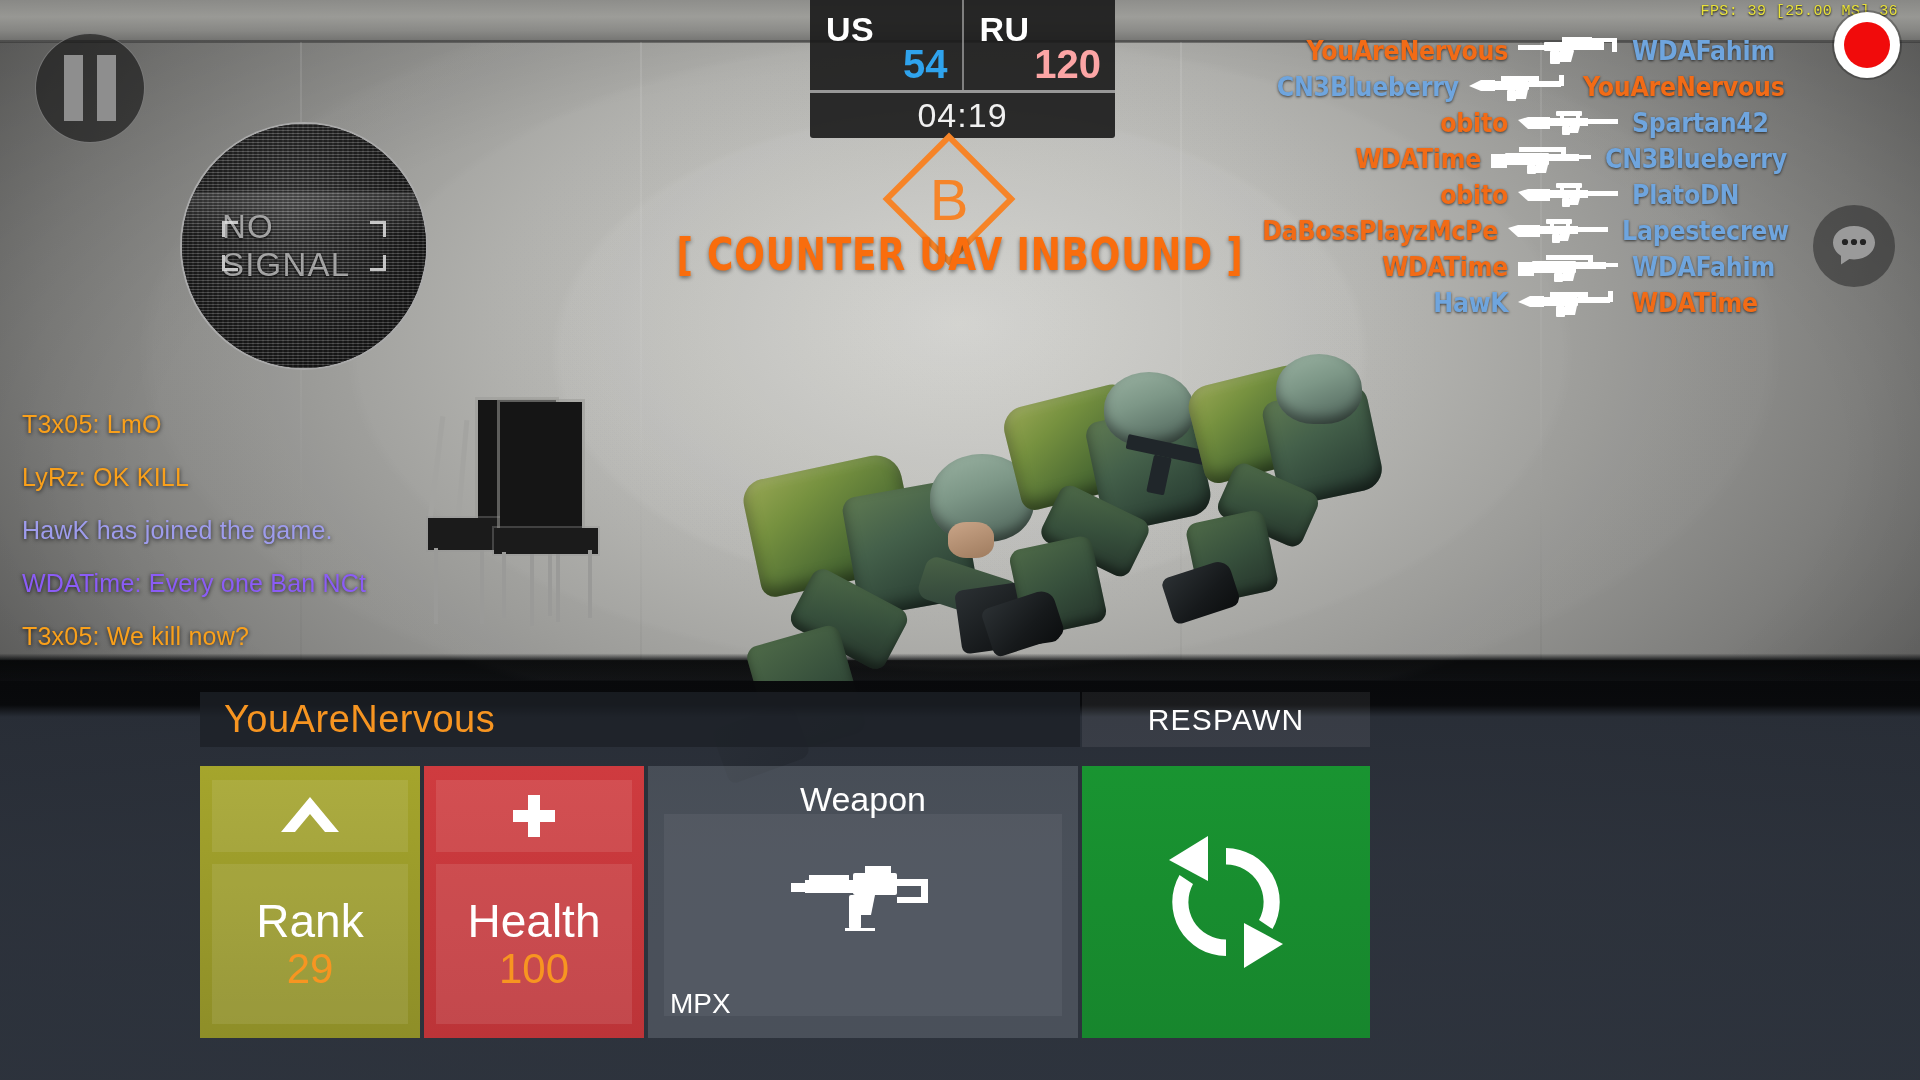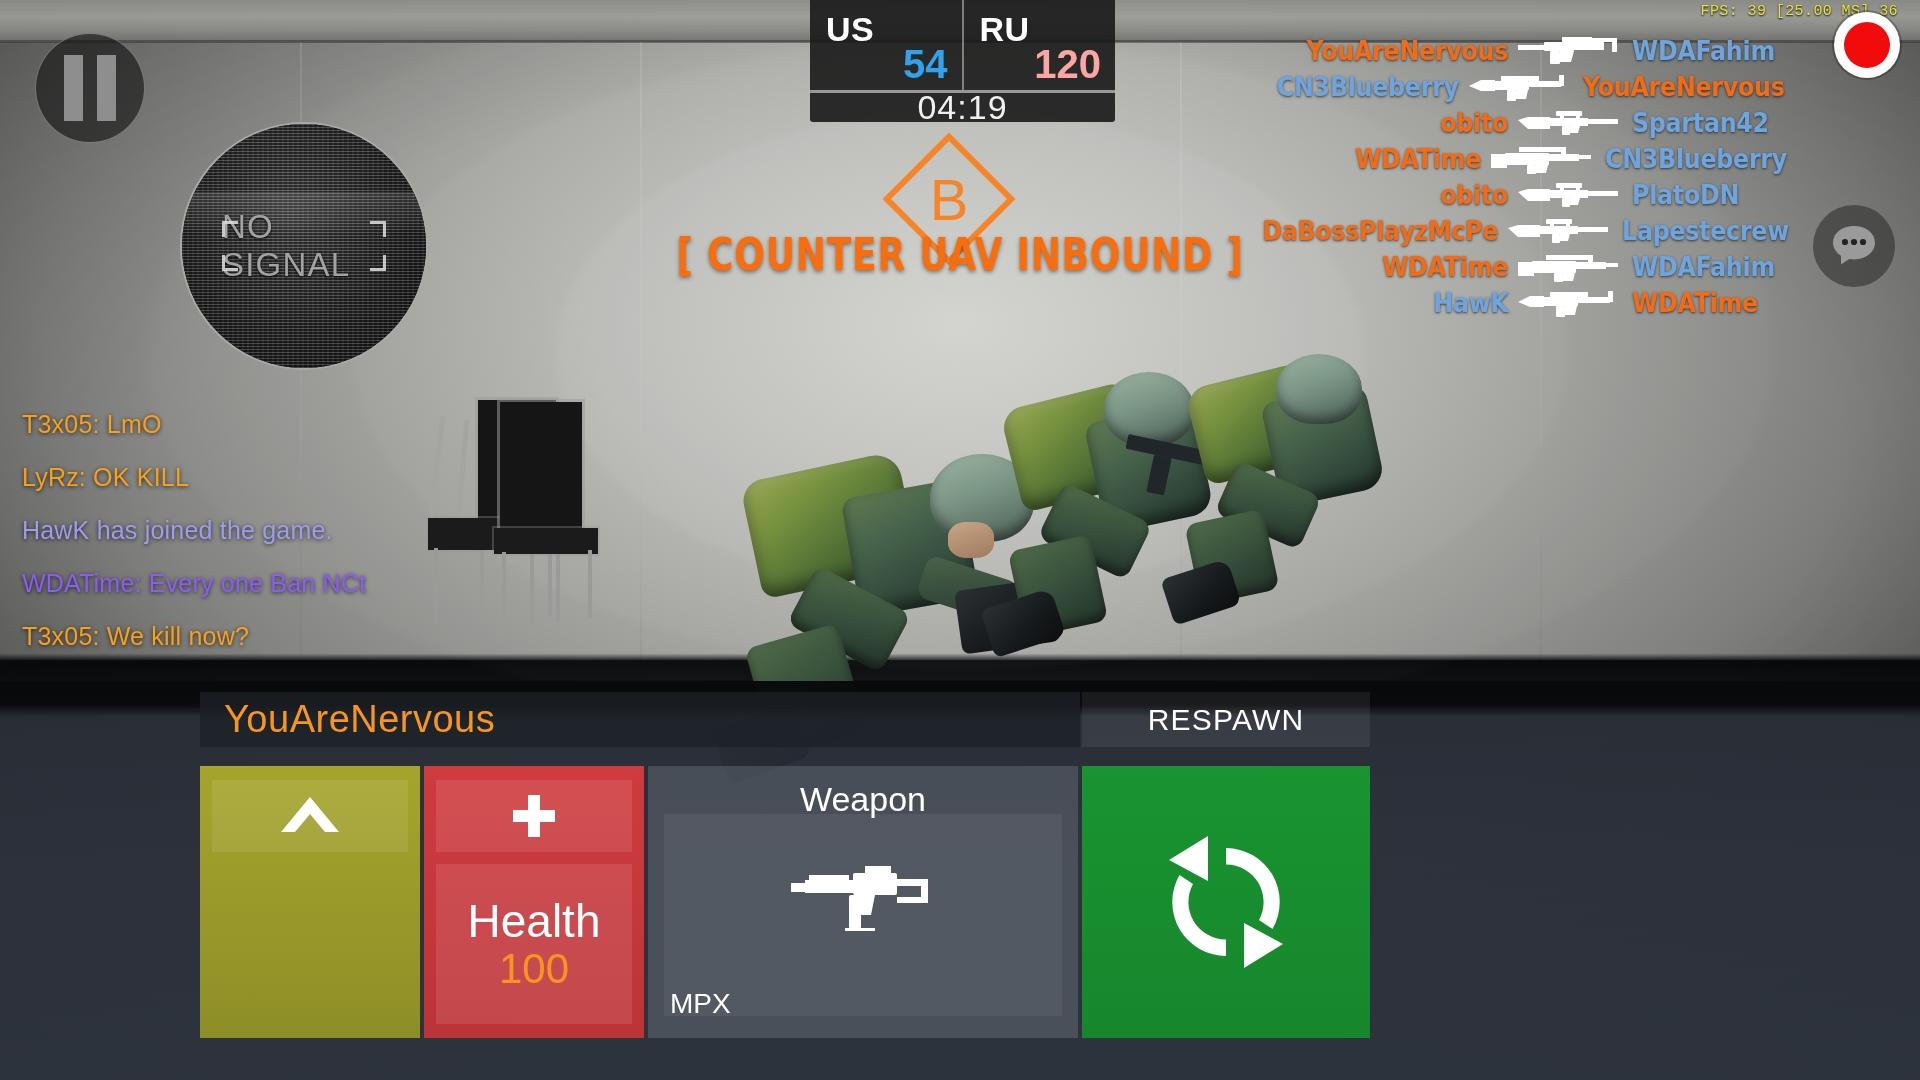--- a/index.html
+++ b/index.html
@@ -169,21 +169,21 @@
   .team-tag {
     color:#fff; font-size:34px; font-weight:bold; letter-spacing:.5px;
     position:absolute; left:16px; top:10px;
   }
   .team-score {
     position:absolute; right:14px; bottom:6px;
     font-size:40px; font-weight:bold; line-height:1;
   }
   #score-div { height:3px; background:rgba(190,190,190,.75); }
   #timer-row {
-    height:29px; display:flex; align-items:center; justify-content:center;
+    height:45px; display:flex; align-items:center; justify-content:center;
   }
   #timer-text { color:#f0f0f0; font-size:34px; letter-spacing:1px; }
 
   
   #fps-counter {
     right:22px; top:3px;
     color:#e9e23a; font-size:15px; letter-spacing:.4px;
     font-family:"Liberation Mono", monospace;
     text-shadow:0 1px 2px #000;
     white-space:nowrap;
@@ -648,20 +648,24 @@
   <span id="respawn-label">RESPAWN</span>
 </div>
 
 <div class="hud" id="hud-panels">
 
   <div class="panel" id="panel-rank">
     <div class="icon-box">
       <svg width="66" height="44" viewBox="0 0 66 44">
         <path d="M33 3 L62 38 L48 38 L33 20 L18 38 L4 38 Z" fill="#ffffff"></path>
       </svg>
+    </div>
+    <div class="body-box">
+      <span class="stat-label">Rank</span>
+      <span class="stat-value">29</span>
     </div>
   </div>
 
   <div class="panel" id="panel-health">
     <div class="icon-box">
       <svg width="48" height="48" viewBox="0 0 48 48">
         <path d="M18 3h12v15h15v12H30v15H18V30H3V18h15z" fill="#ffffff"></path>
       </svg>
     </div>
     <div class="body-box">

